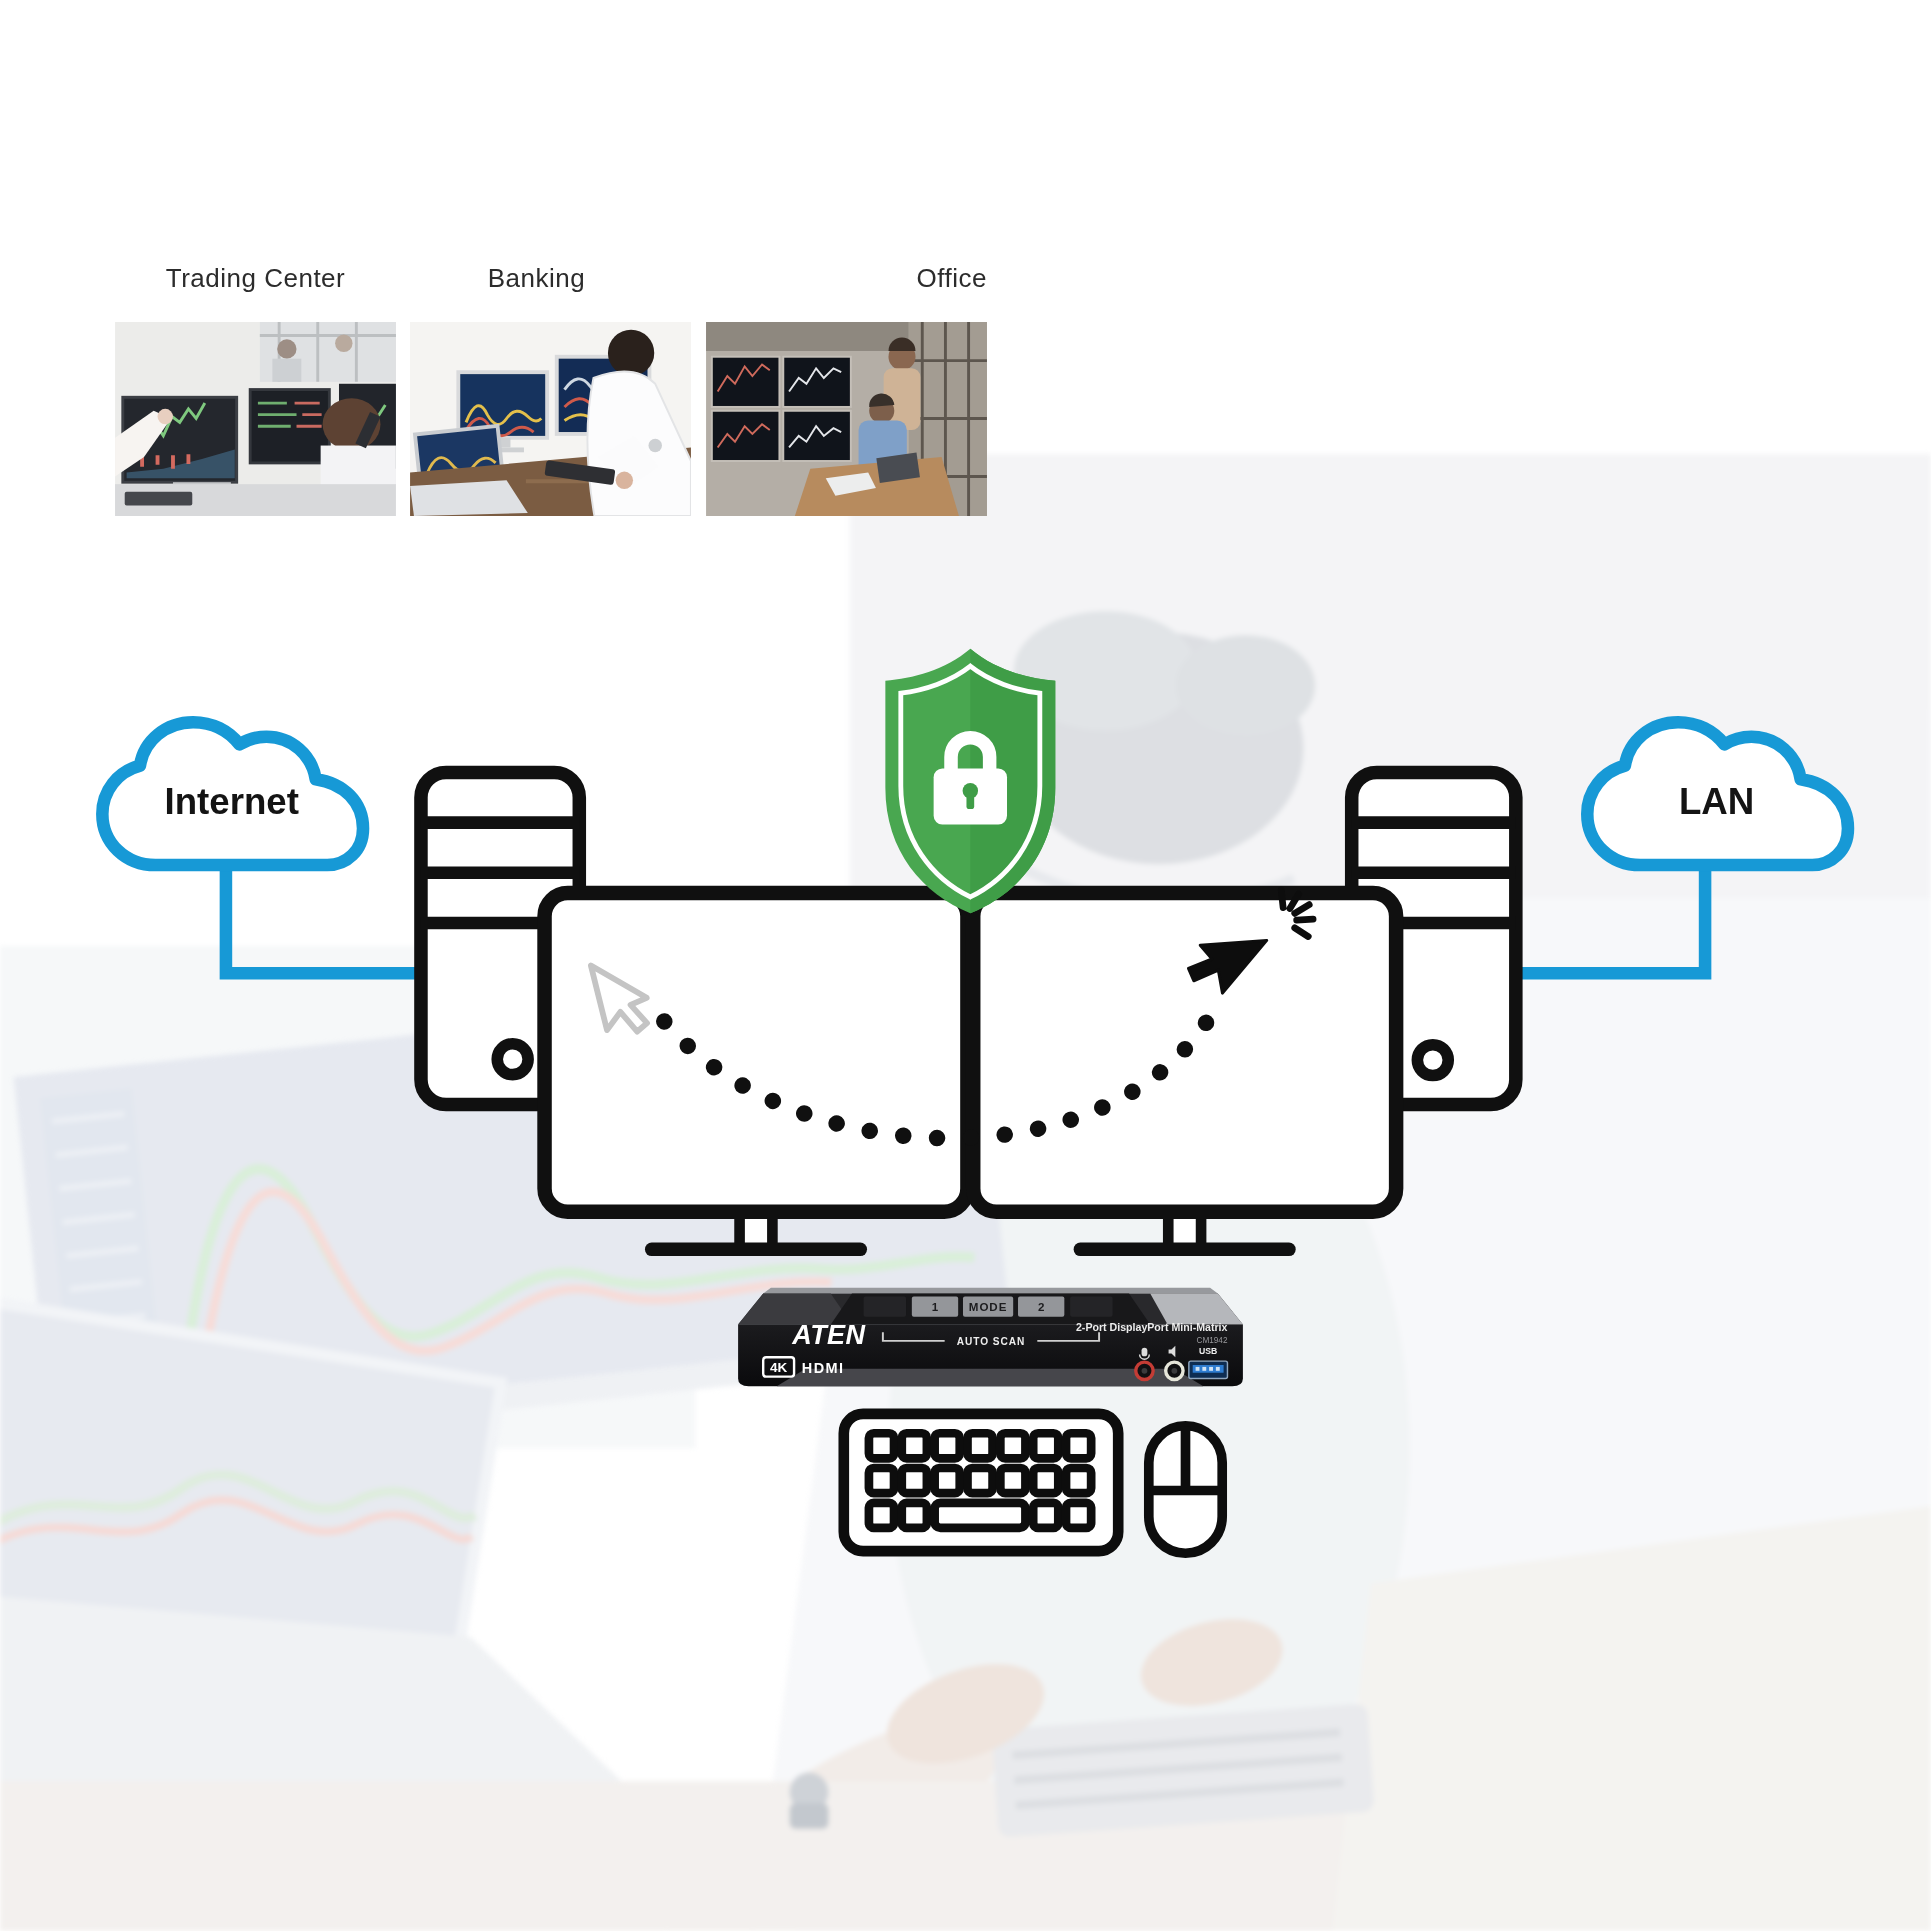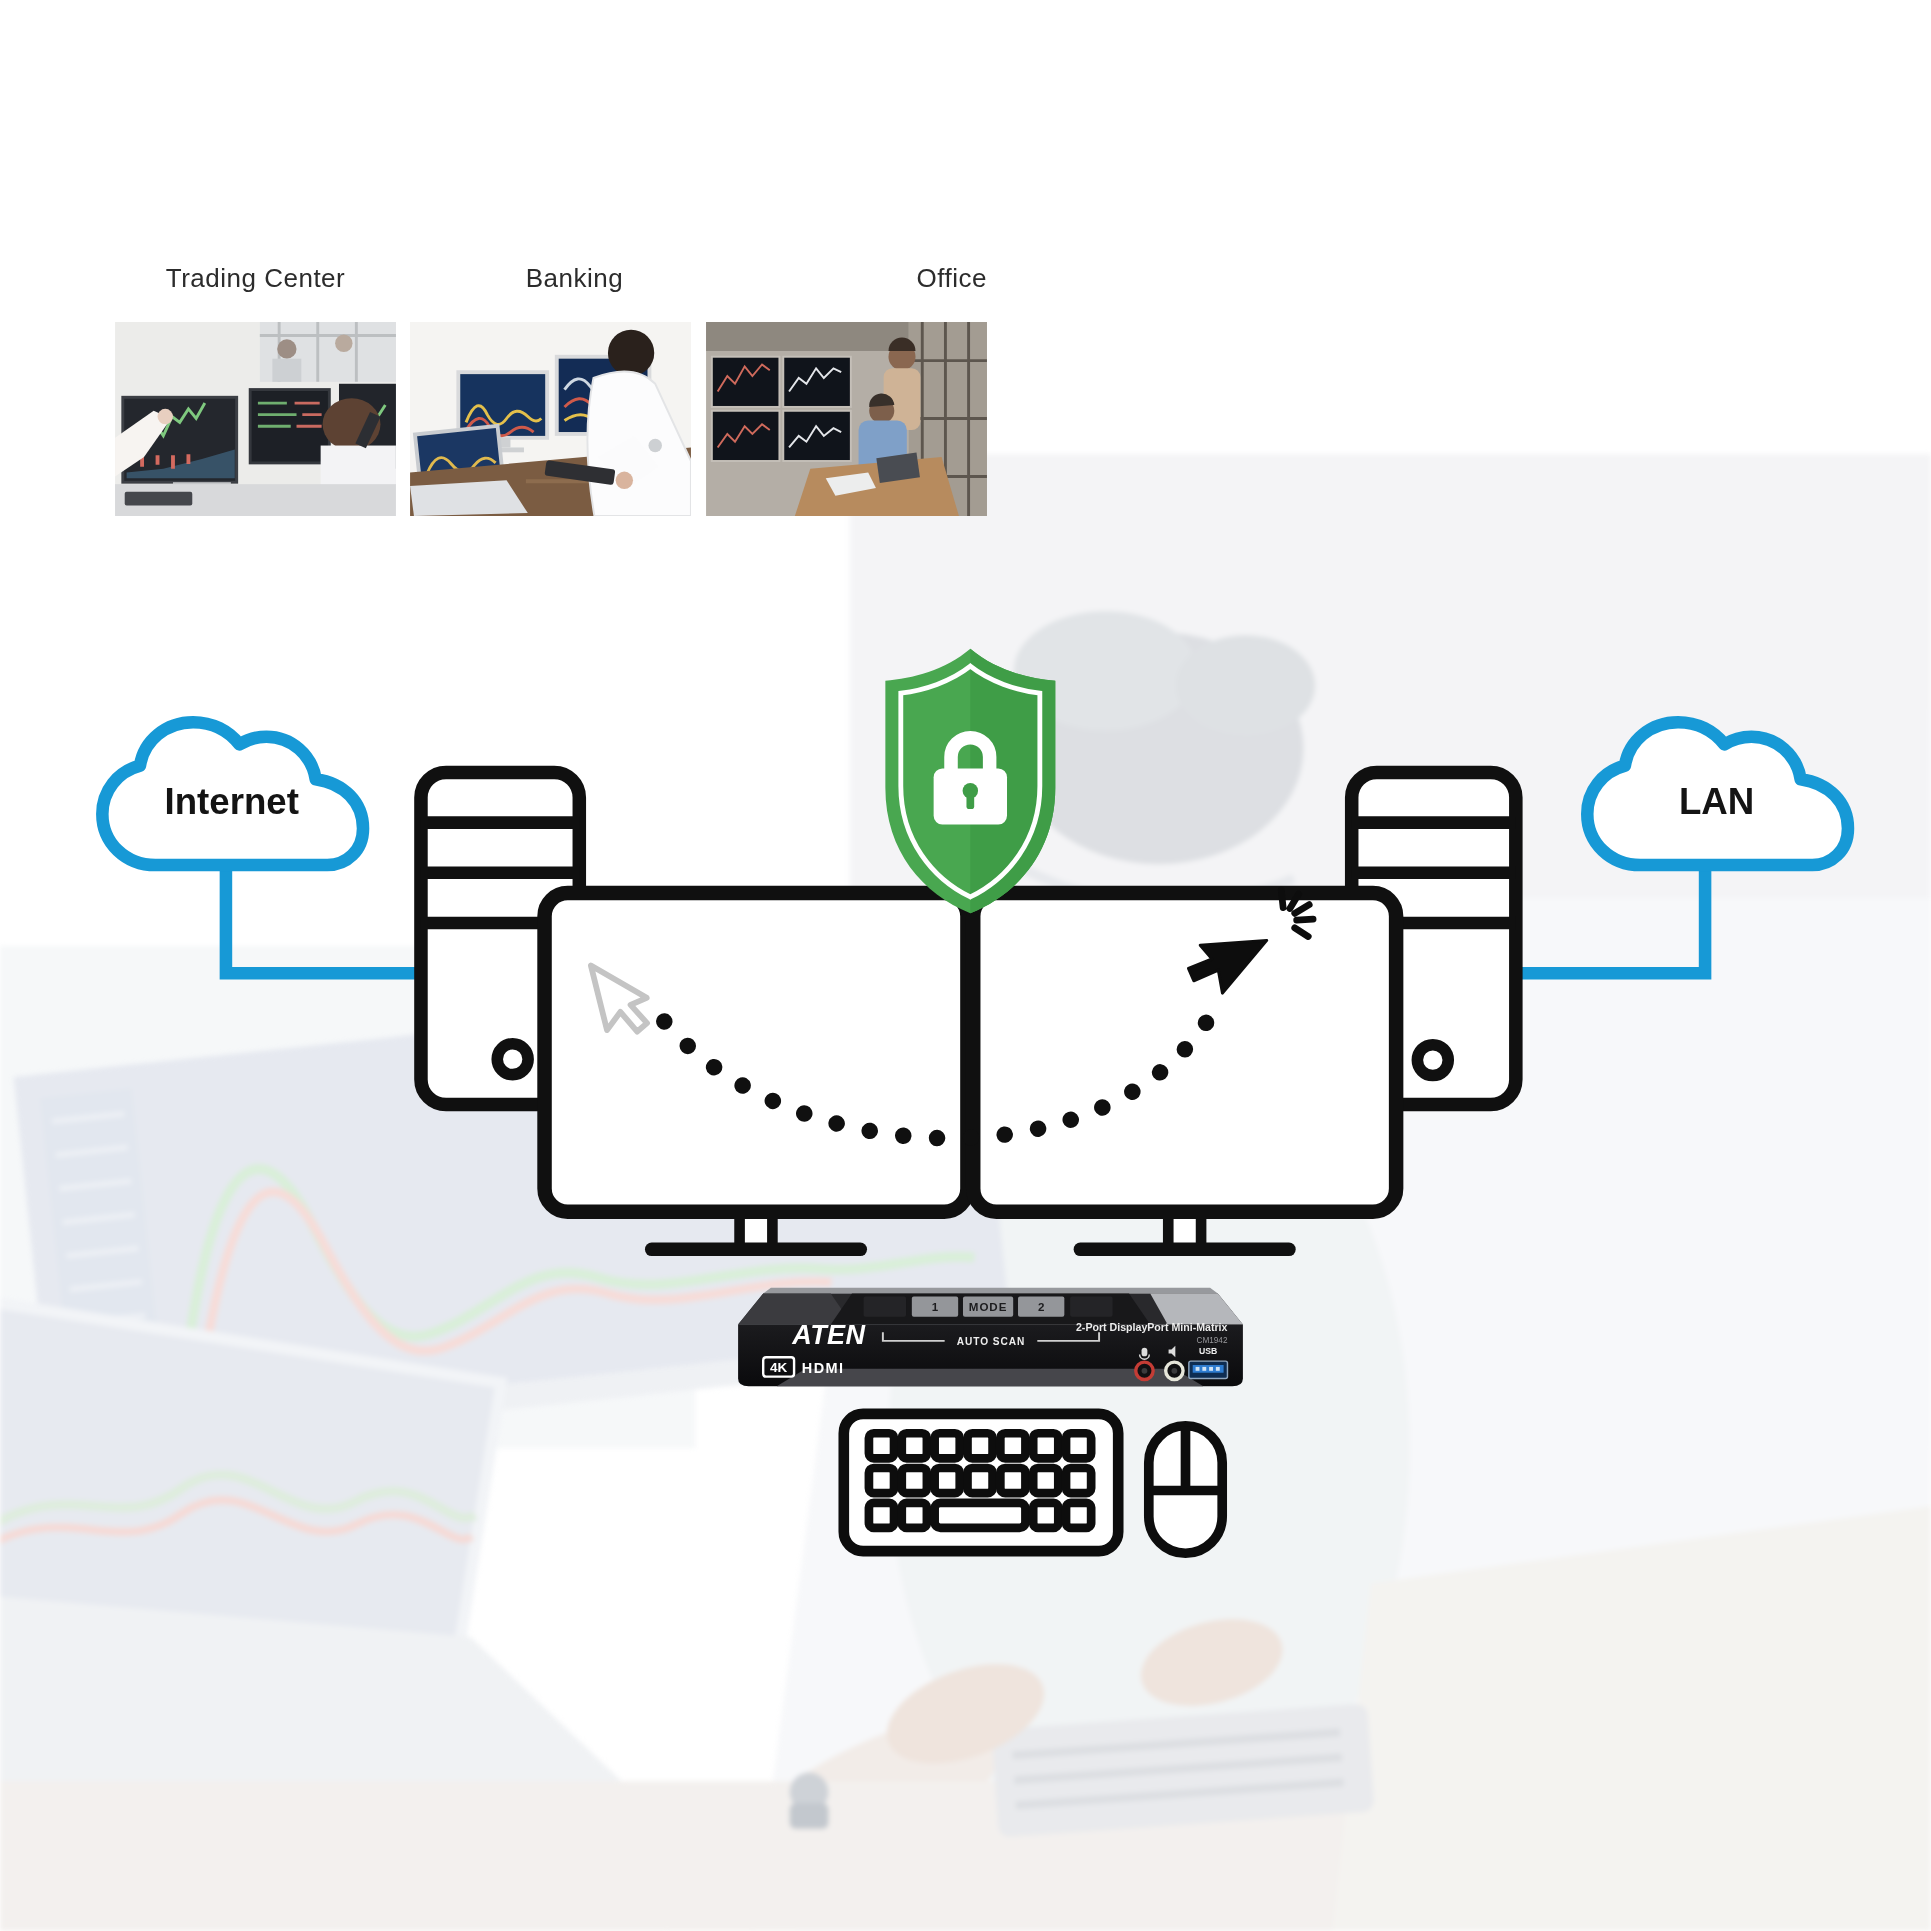--- a/index.html
+++ b/index.html
@@ -57,21 +57,21 @@
         <path d="M1050,1806 h340 M1050,1832 h340 M1050,1858 h340" stroke="#d6d9dd" stroke-width="8"></path>
       </g>
       <ellipse cx="1000" cy="1775" rx="85" ry="45" fill="#ecdfd7" transform="rotate(-20 1000 1775)"></ellipse>
       <ellipse cx="1255" cy="1722" rx="75" ry="42" fill="#ecdfd7" transform="rotate(-15 1255 1722)"></ellipse>
       <circle cx="838" cy="1856" r="20" fill="#c6cad0"></circle>
       <rect x="818" y="1868" width="40" height="26" rx="6" fill="#b9bec6"></rect>
     </g>
   </svg>
 
   <div class="photo-label" style="left:115px;">Trading Center</div>
-  <div class="photo-label" style="left:434px;text-align:center;">Banking</div>
+  <div class="photo-label" style="left:396px;text-align:center;">Banking</div>
   <div class="photo-label" style="left:706px;text-align:right;">Office</div>
 
   <div class="photo" style="left:115px;">
     <svg width="281" height="194" viewBox="0 0 291 201">
       <rect width="291" height="201" fill="#ececea"></rect>
       <rect x="150" y="0" width="141" height="62" fill="#dfe1e3"></rect>
       <path d="M170,0 v62 M210,0 v62 M250,0 v62 M150,14 h141" stroke="#bcbfc1" stroke-width="3"></path>
       <circle cx="178" cy="28" r="10" fill="#9d8e85"></circle>
       <rect x="163" y="38" width="30" height="24" fill="#cdd0d3"></rect>
       <circle cx="237" cy="22" r="9" fill="#b9aa9e"></circle>

